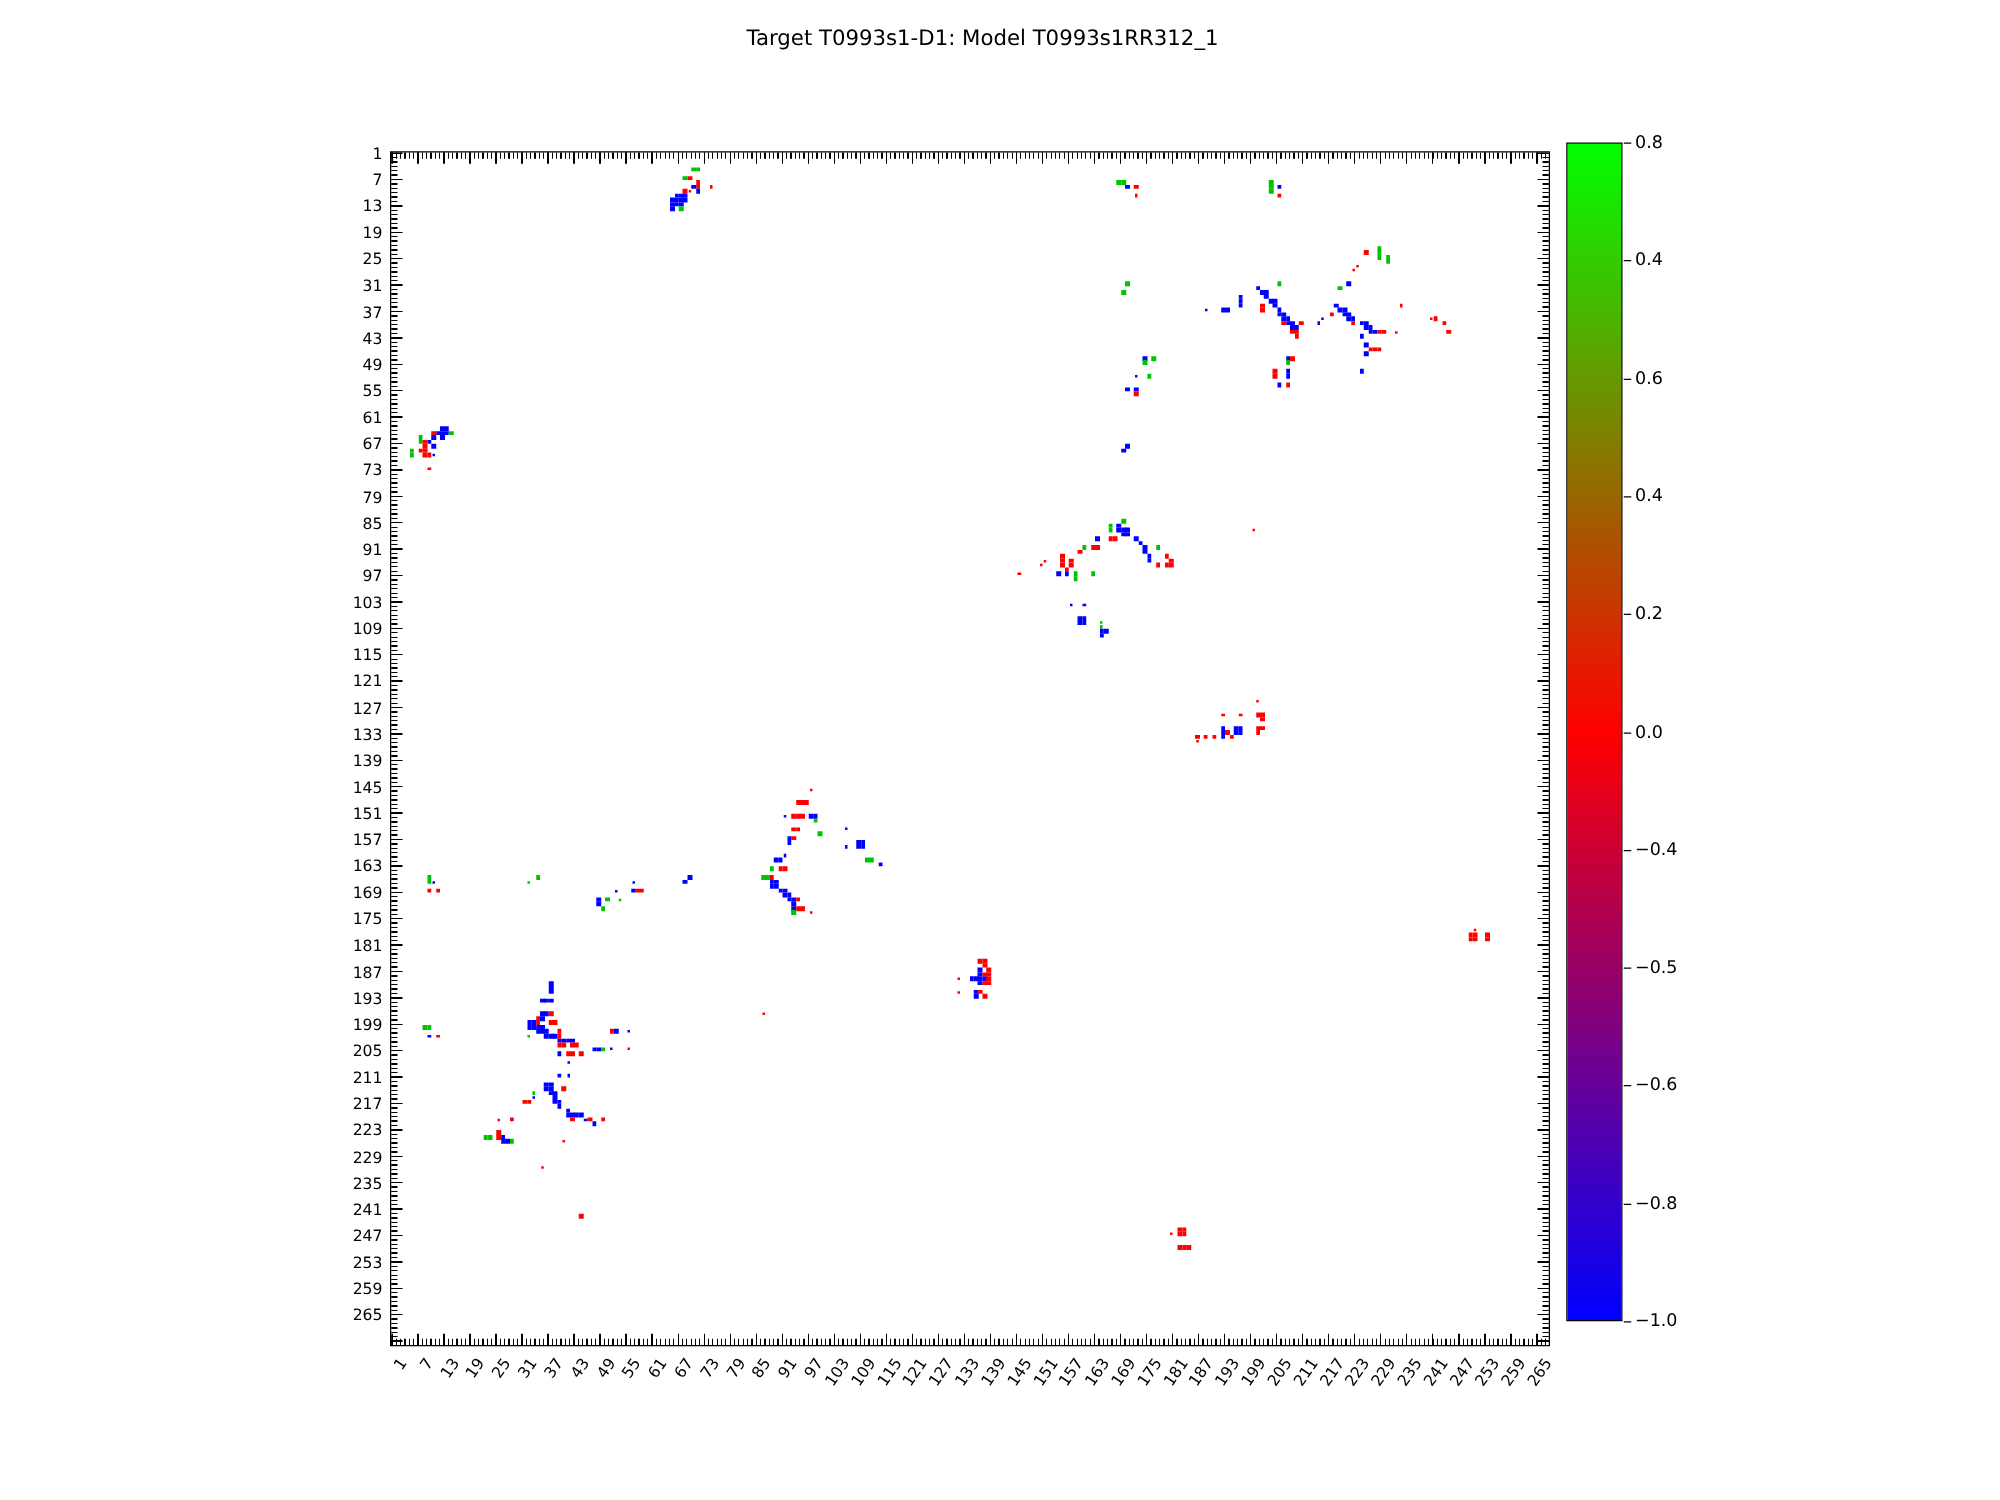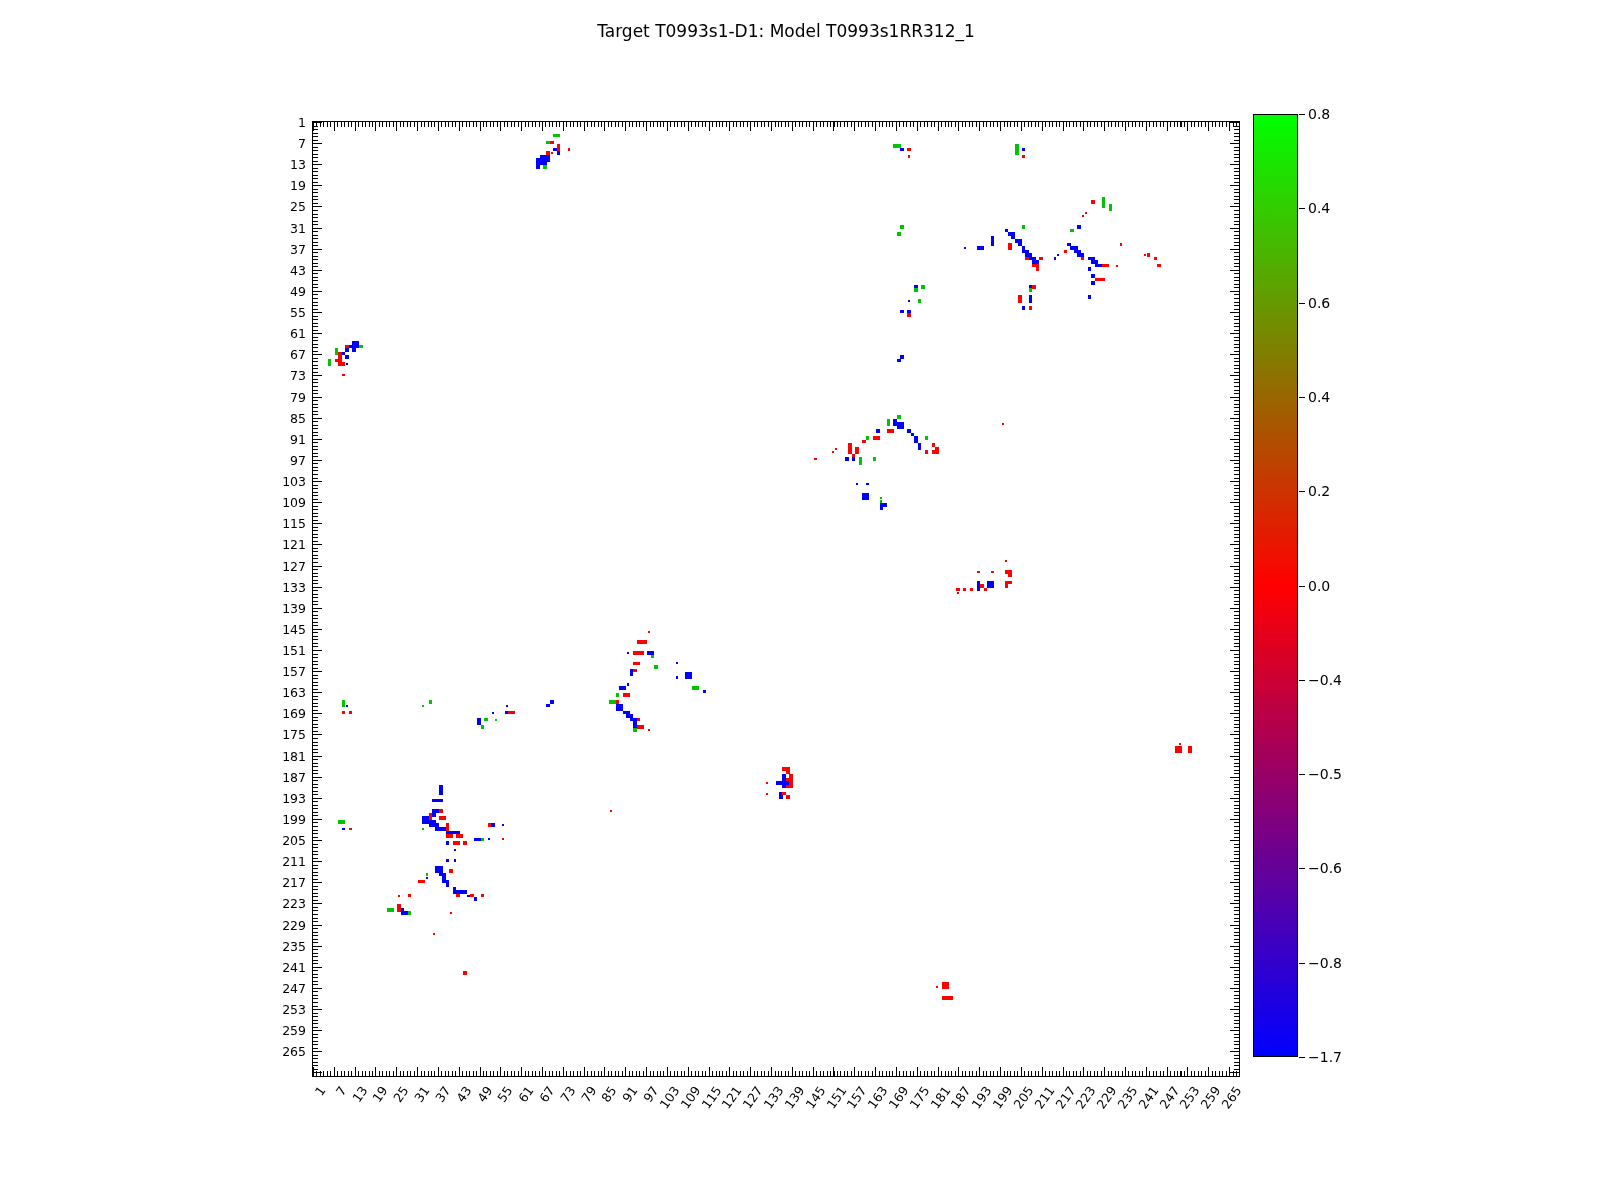--- a/index.html
+++ b/index.html
@@ -603,16 +603,16 @@
       <div class="cblab" style="top: 577.5px;">0.0</div>
       <div class="cbtick" style="top: 585.5px;"></div>
       <div class="cblab" style="top: 671.8px;">−0.4</div>
       <div class="cbtick" style="top: 679.8px;"></div>
       <div class="cblab" style="top: 766.1px;">−0.5</div>
       <div class="cbtick" style="top: 774.1px;"></div>
       <div class="cblab" style="top: 860.4px;">−0.6</div>
       <div class="cbtick" style="top: 868.4px;"></div>
       <div class="cblab" style="top: 954.7px;">−0.8</div>
       <div class="cbtick" style="top: 962.7px;"></div>
-      <div class="cblab" style="top: 1049px;">−1.7</div>
+      <div class="cblab" style="top: 1049px;">−1.0</div>
       <div class="cbtick" style="top: 1057px;"></div>
     </div>
 </div>
 
 </body></html>

